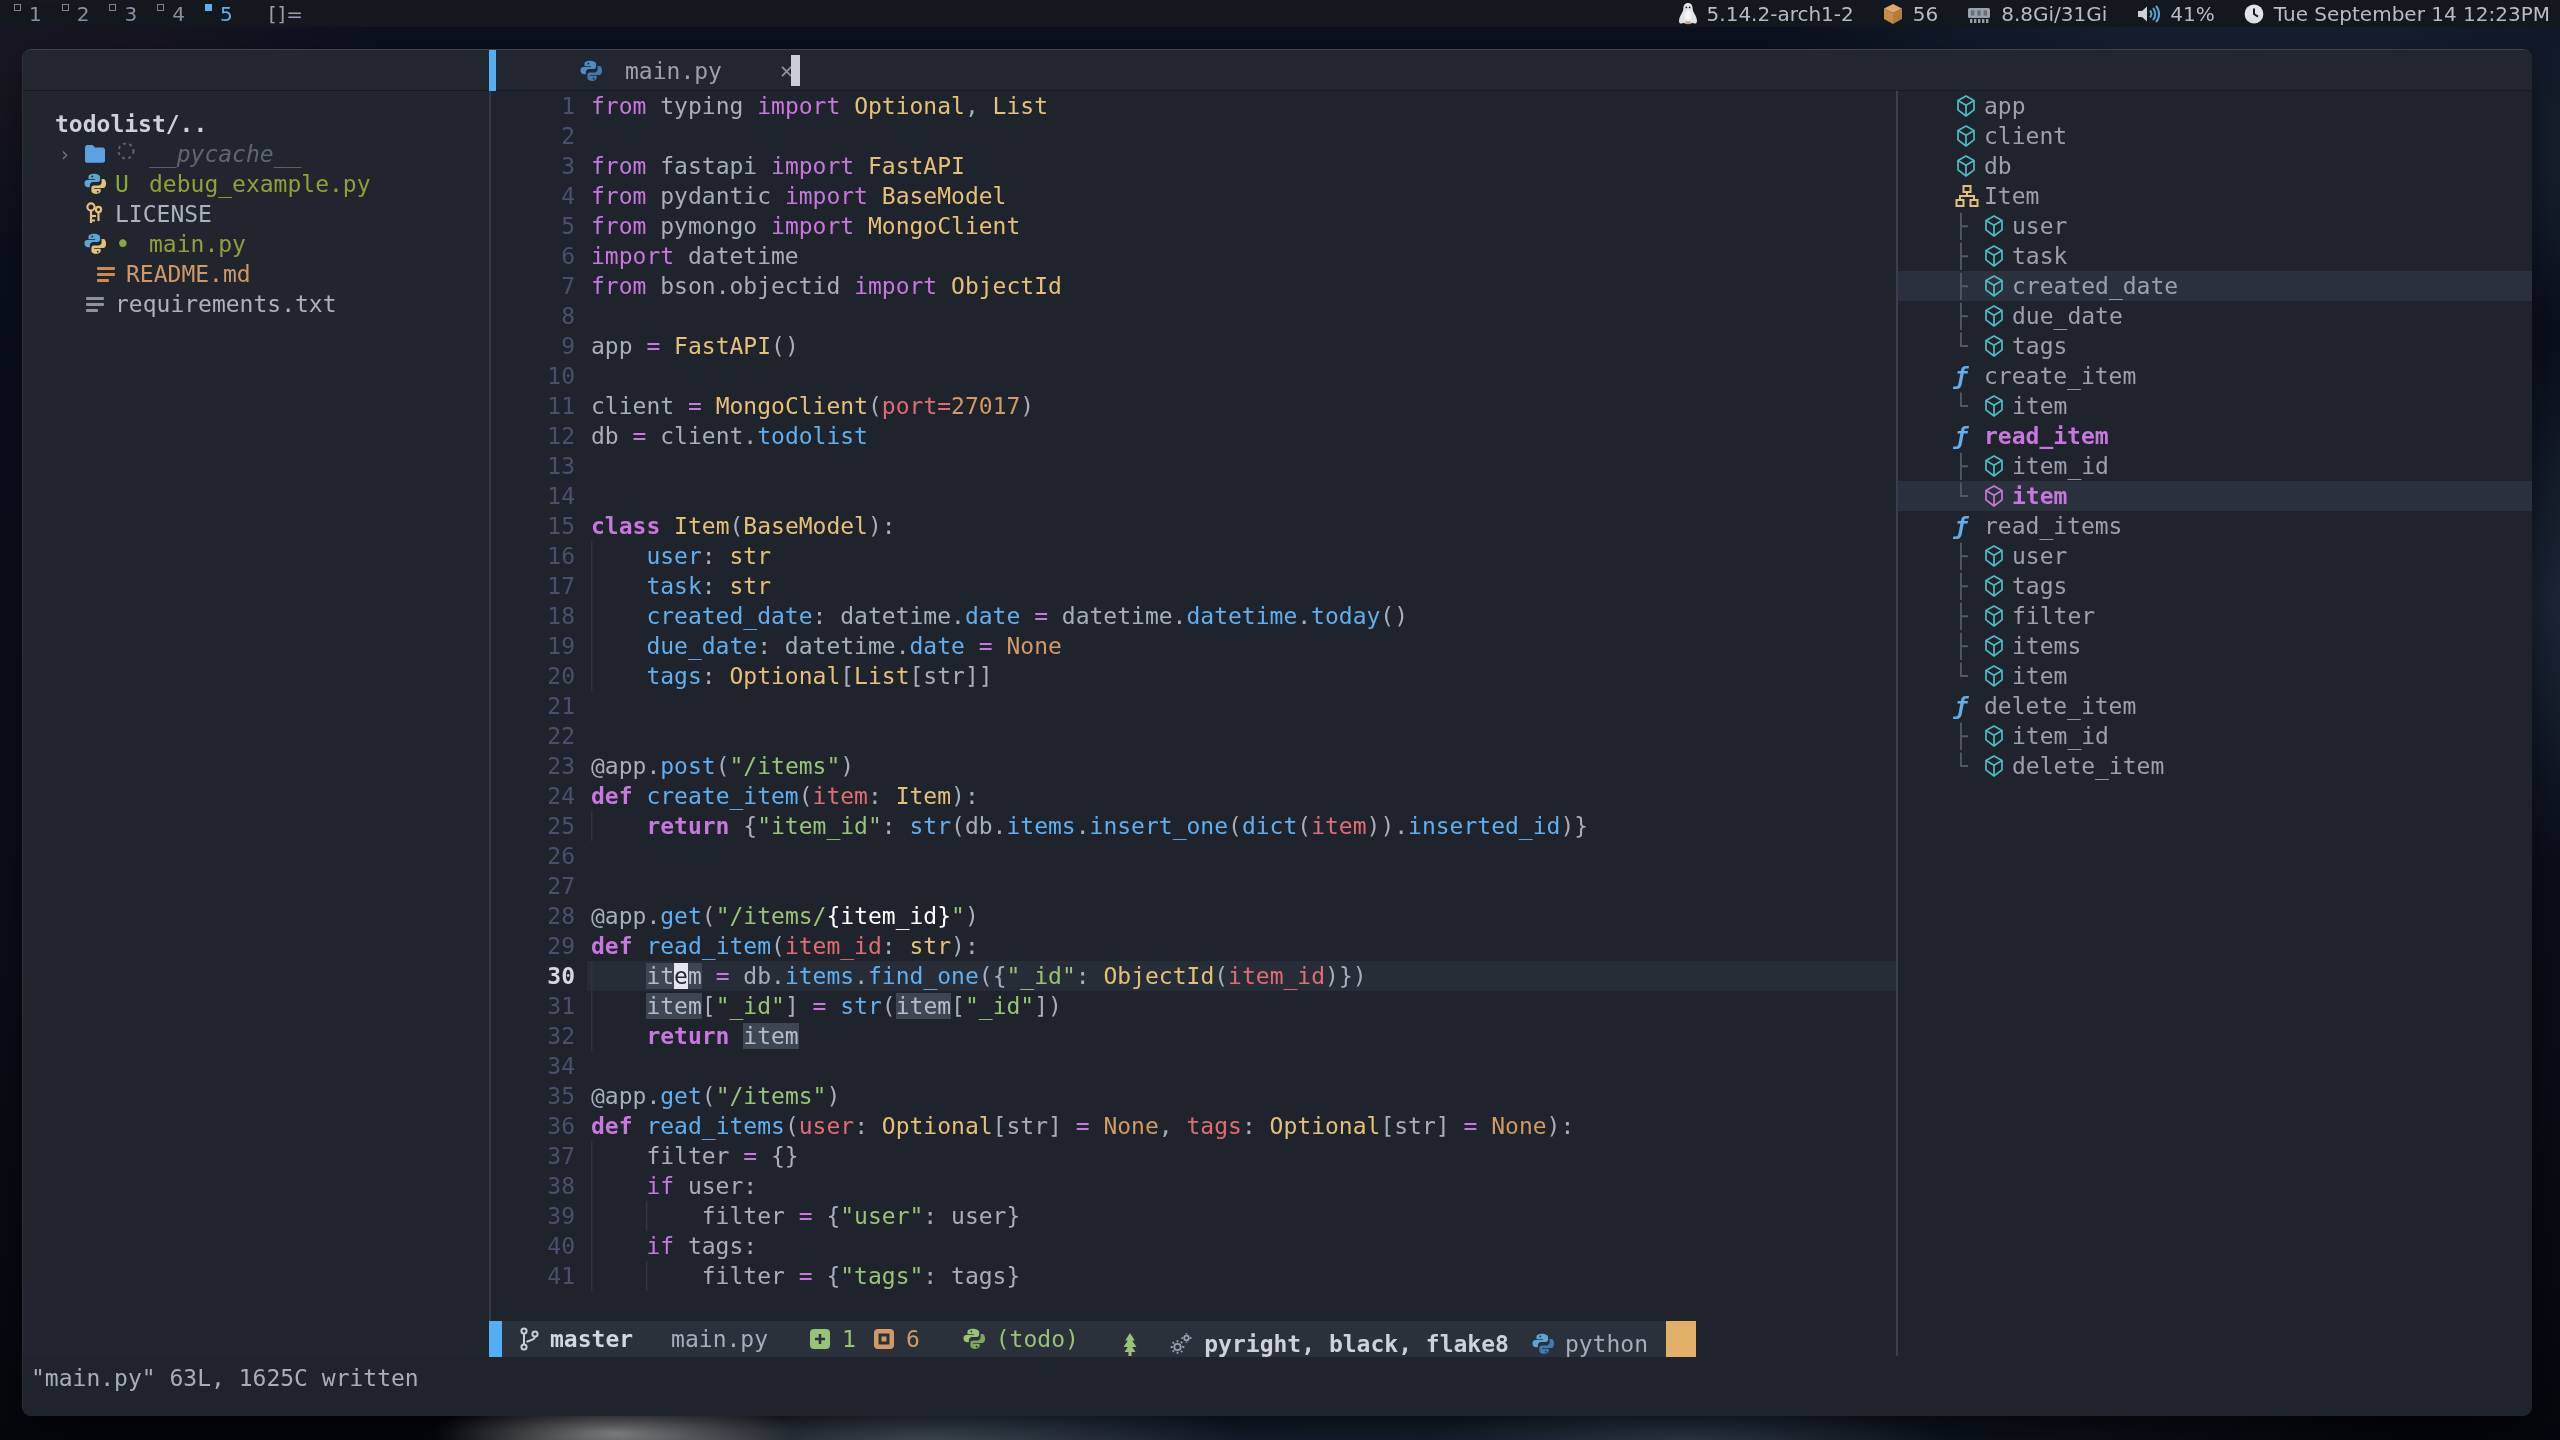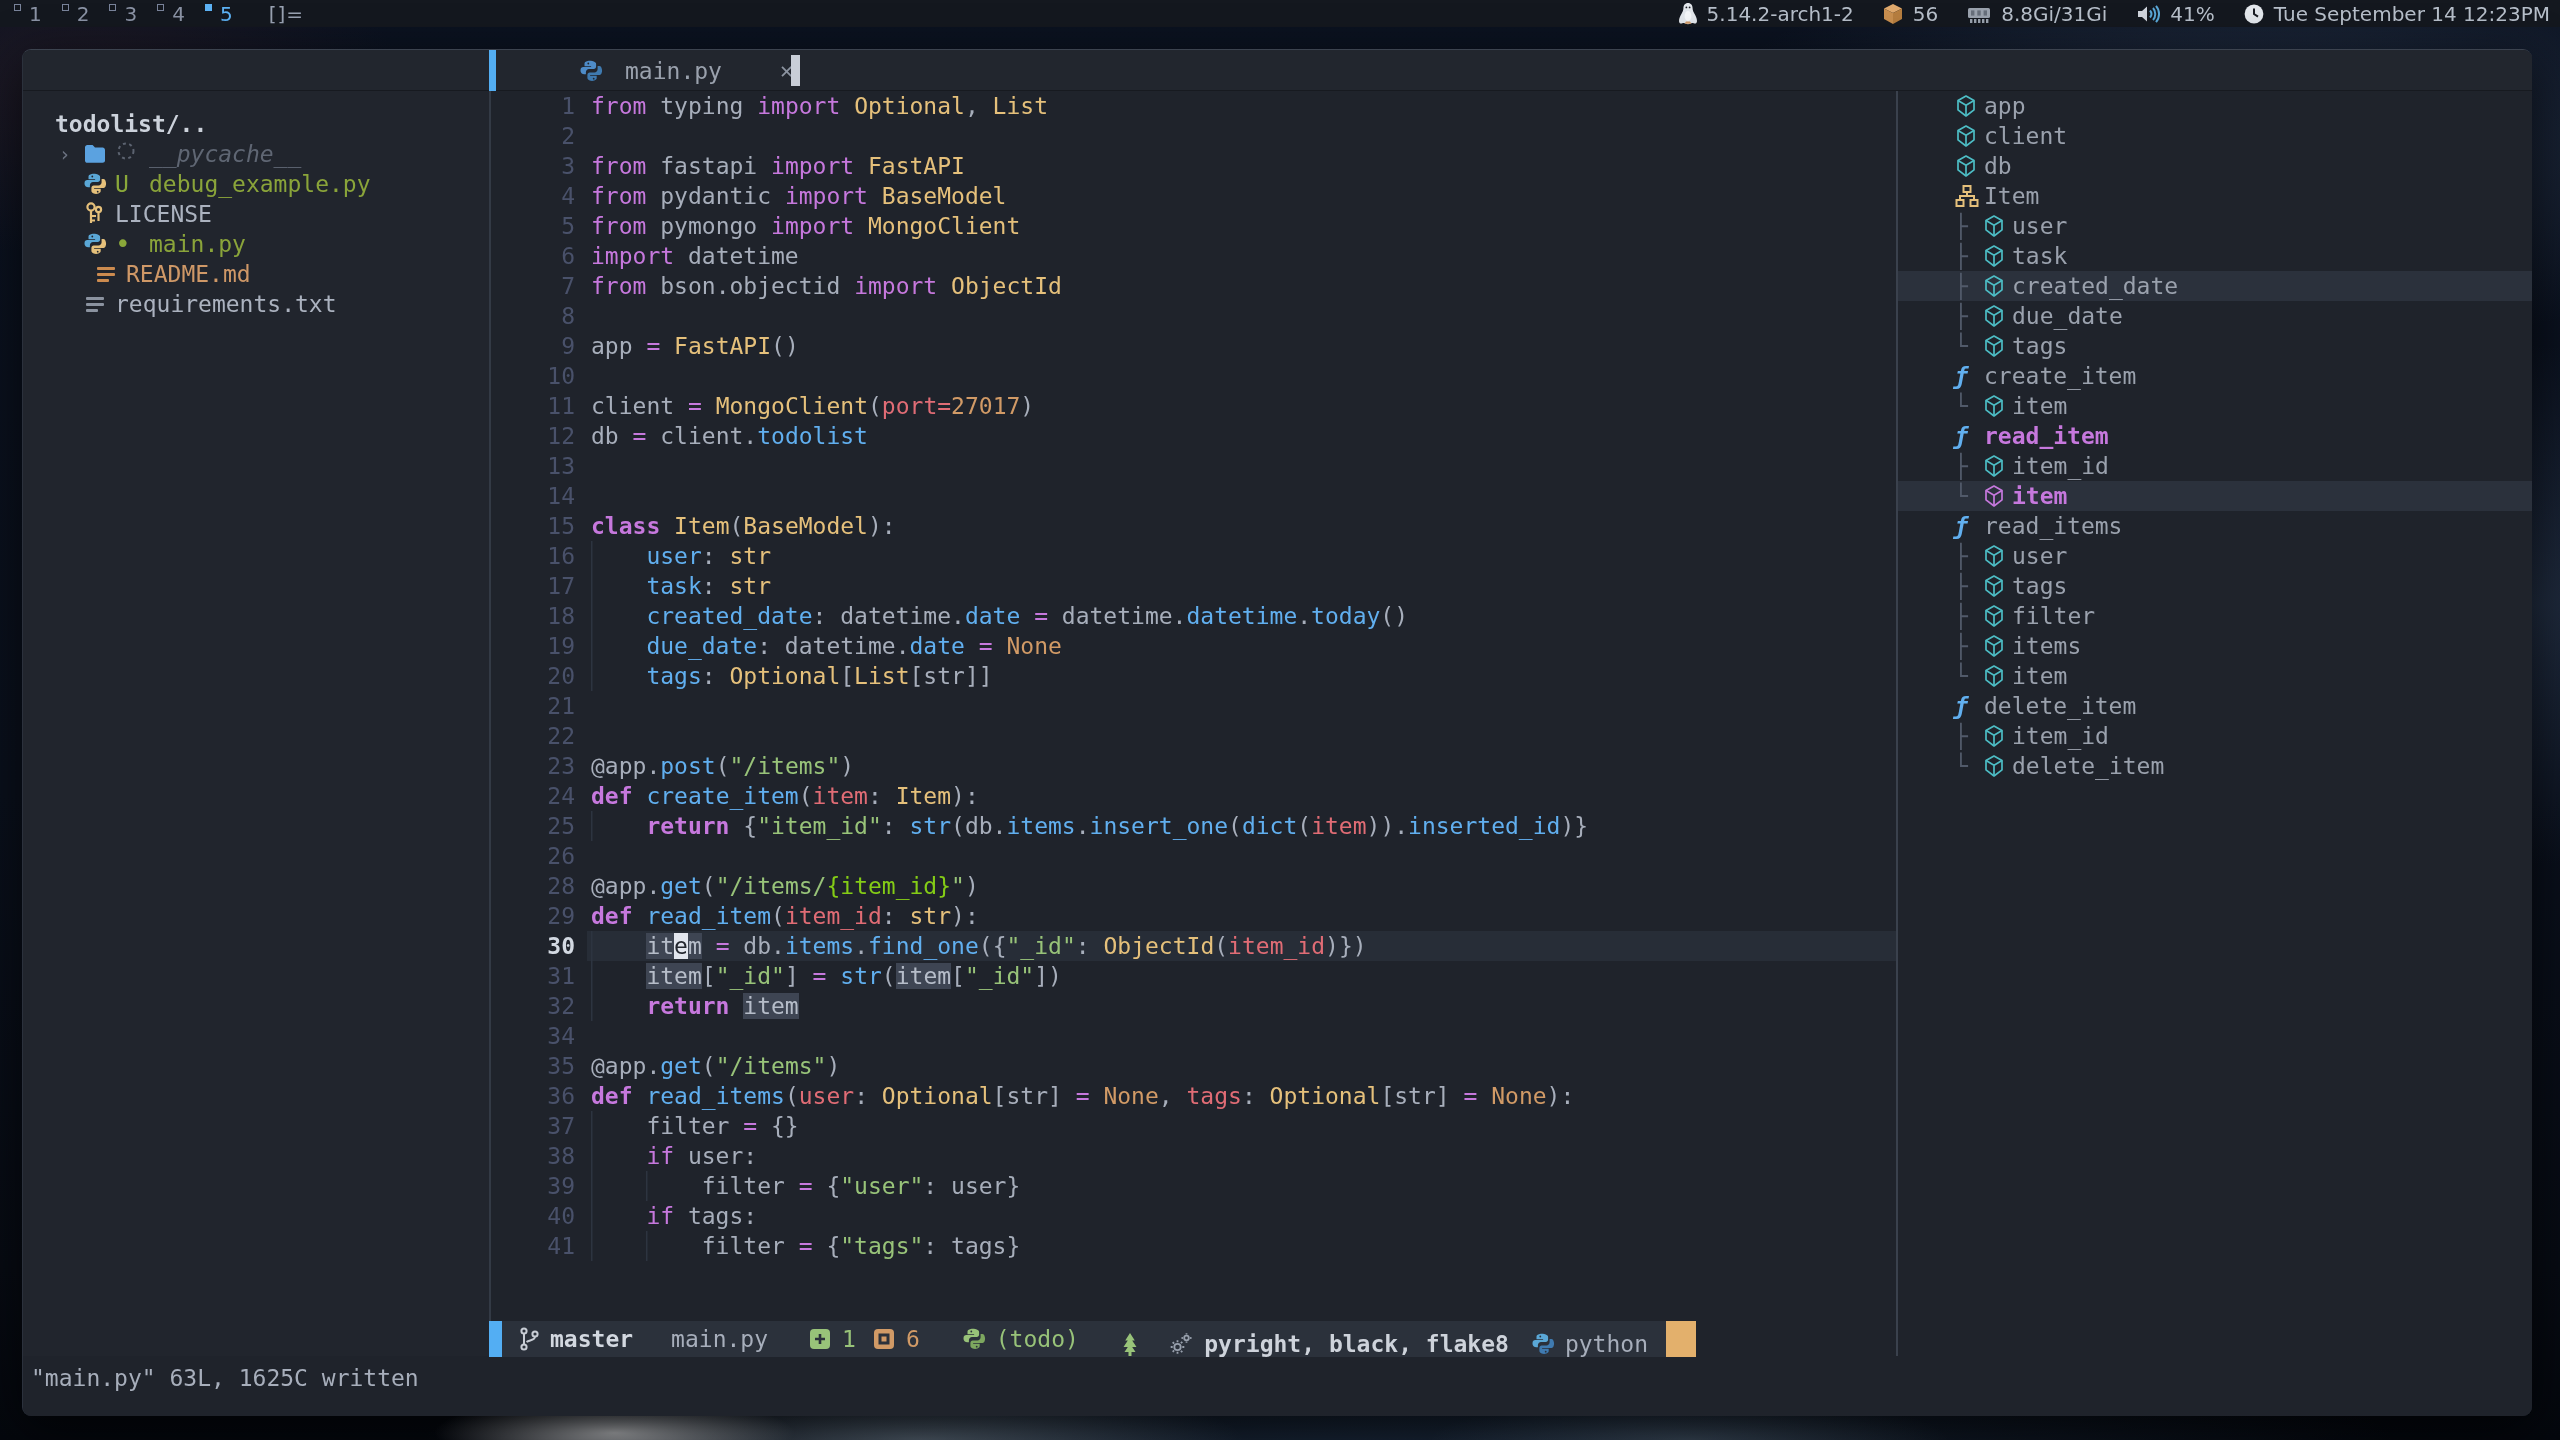--- a/index.html
+++ b/index.html
@@ -71,21 +71,21 @@
   .line.cur .ln { color:#d3d9e2; font-weight:bold; }
   .ind { display:inline-block; width:4ch; height:30px; vertical-align:top; box-shadow:inset 1.5px 0 0 #2d3440; }
   .k  { color:#c678dd; }
   .kb { color:#c678dd; font-weight:bold; }
   .f  { color:#a7aebb; }
   .fn { color:#61afef; }
   .fl { color:#61afef; }
   .b  { color:#61afef; }
   .ty { color:#e5c07b; }
   .s  { color:#98c379; }
-  .sy { color:#84cc16; }
+  .sy { color:#ffffff; }
   .n  { color:#d19a66; }
   .p  { color:#e06c75; }
   .o  { color:#c678dd; }
   .or { color:#e06c75; }
   .hi { color:#b6bdc9; background:#3e4553; }
   .cu { color:#23272f; background:#e2e6ee; }
 
   
   .outline .row { padding-left:56px; color:#9aa1ad; }
   .outline .row.hl { background:#2b313c; }
@@ -289,20 +289,21 @@
         <div class="line row"><span class="ln">17</span><span class="src"><span class="ind"></span><span class="fl">task</span><span class="f">: </span><span class="ty">str</span></span></div>
         <div class="line row"><span class="ln">18</span><span class="src"><span class="ind"></span><span class="fl">created_date</span><span class="f">: datetime.</span><span class="fl">date</span><span class="f"> </span><span class="o">=</span><span class="f"> datetime.</span><span class="fl">datetime</span><span class="f">.</span><span class="fn">today</span><span class="f">()</span></span></div>
         <div class="line row"><span class="ln">19</span><span class="src"><span class="ind"></span><span class="fl">due_date</span><span class="f">: datetime.</span><span class="fl">date</span><span class="f"> </span><span class="o">=</span><span class="f"> </span><span class="n">None</span></span></div>
         <div class="line row"><span class="ln">20</span><span class="src"><span class="ind"></span><span class="fl">tags</span><span class="f">: </span><span class="ty">Optional</span><span class="f">[</span><span class="ty">List</span><span class="f">[str]]</span></span></div>
         <div class="line row"><span class="ln">21</span><span class="src"></span></div>
         <div class="line row"><span class="ln">22</span><span class="src"></span></div>
         <div class="line row"><span class="ln">23</span><span class="src"><span class="f">@app.</span><span class="fn">post</span><span class="f">(</span><span class="s">"/items"</span><span class="f">)</span></span></div>
         <div class="line row"><span class="ln">24</span><span class="src"><span class="kb">def </span><span class="fn">create_item</span><span class="f">(</span><span class="p">item</span><span class="f">: </span><span class="ty">Item</span><span class="f">):</span></span></div>
         <div class="line row"><span class="ln">25</span><span class="src"><span class="ind"></span><span class="kb">return </span><span class="f">{</span><span class="s">"item_id"</span><span class="f">: </span><span class="b">str</span><span class="f">(db.</span><span class="fl">items</span><span class="f">.</span><span class="fn">insert_one</span><span class="f">(</span><span class="b">dict</span><span class="f">(</span><span class="p">item</span><span class="f">)).</span><span class="fl">inserted_id</span><span class="f">)}</span></span></div>
         <div class="line row"><span class="ln">26</span><span class="src"></span></div>
+        <div class="line row"><span class="ln">27</span><span class="src"></span></div>
         <div class="line row"><span class="ln">28</span><span class="src"><span class="f">@app.</span><span class="fn">get</span><span class="f">(</span><span class="s">"/items/</span><span class="sy">{item_id}</span><span class="s">"</span><span class="f">)</span></span></div>
         <div class="line row"><span class="ln">29</span><span class="src"><span class="kb">def </span><span class="fn">read_item</span><span class="f">(</span><span class="p">item_id</span><span class="f">: </span><span class="ty">str</span><span class="f">):</span></span></div>
         <div class="line row cur"><span class="ln">30</span><span class="src"><span class="ind"></span><span class="hi">it</span><span class="cu">e</span><span class="hi">m</span><span class="f"> </span><span class="o">=</span><span class="f"> db.</span><span class="fl">items</span><span class="f">.</span><span class="fn">find_one</span><span class="f">({</span><span class="s">"_id"</span><span class="f">: </span><span class="ty">ObjectId</span><span class="f">(</span><span class="p">item_id</span><span class="f">)})</span></span></div>
         <div class="line row"><span class="ln">31</span><span class="src"><span class="ind"></span><span class="hi">item</span><span class="f">[</span><span class="s">"_id"</span><span class="f">] </span><span class="o">=</span><span class="f"> </span><span class="b">str</span><span class="f">(</span><span class="hi">item</span><span class="f">[</span><span class="s">"_id"</span><span class="f">])</span></span></div>
         <div class="line row"><span class="ln">32</span><span class="src"><span class="ind"></span><span class="kb">return </span><span class="hi">item</span></span></div>
         <div class="line row"><span class="ln">34</span><span class="src"></span></div>
         <div class="line row"><span class="ln">35</span><span class="src"><span class="f">@app.</span><span class="fn">get</span><span class="f">(</span><span class="s">"/items"</span><span class="f">)</span></span></div>
         <div class="line row"><span class="ln">36</span><span class="src"><span class="kb">def </span><span class="fn">read_items</span><span class="f">(</span><span class="p">user</span><span class="f">: </span><span class="ty">Optional</span><span class="f">[str] </span><span class="o">=</span><span class="f"> </span><span class="n">None</span><span class="f">, </span><span class="p">tags</span><span class="f">: </span><span class="ty">Optional</span><span class="f">[str] </span><span class="o">=</span><span class="f"> </span><span class="n">None</span><span class="f">):</span></span></div>
         <div class="line row"><span class="ln">37</span><span class="src"><span class="ind"></span><span class="f">filter </span><span class="o">=</span><span class="f"> {}</span></span></div>
         <div class="line row"><span class="ln">38</span><span class="src"><span class="ind"></span><span class="k">if </span><span class="f">user:</span></span></div>

